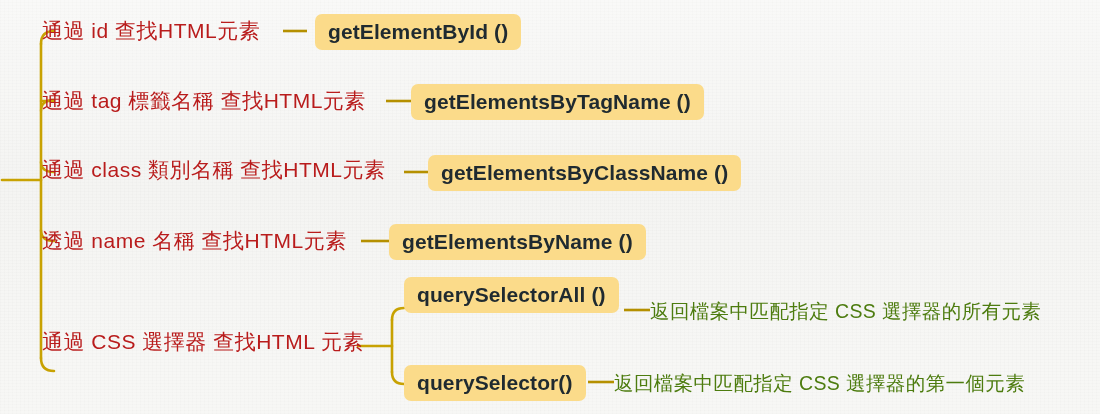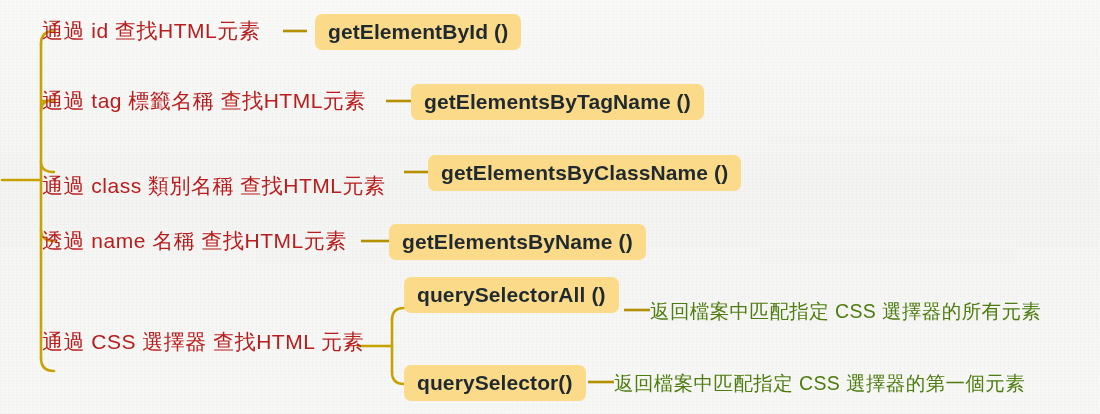--- a/index.html
+++ b/index.html
@@ -113,21 +113,21 @@
     <span class="chip">getElementById ()</span>
   </div>
 
   <div class="row" style="left:42px; top:87px;">
     <span class="cn">通過 tag 標籤名稱 查找HTML元素</span>
   </div>
   <div class="row" style="left:411px; top:84px;">
     <span class="chip">getElementsByTagName ()</span>
   </div>
 
-  <div class="row" style="left:42px; top:172px;">
+  <div class="row" style="left:42px; top:156px;">
     <span class="cn">通過 class 類別名稱 查找HTML元素</span>
   </div>
   <div class="row" style="left:428px; top:155px;">
     <span class="chip">getElementsByClassName ()</span>
   </div>
 
   <div class="row" style="left:42px; top:227px;">
     <span class="cn">透過 name 名稱 查找HTML元素</span>
   </div>
   <div class="row" style="left:389px; top:224px;border-radius:14px;">

